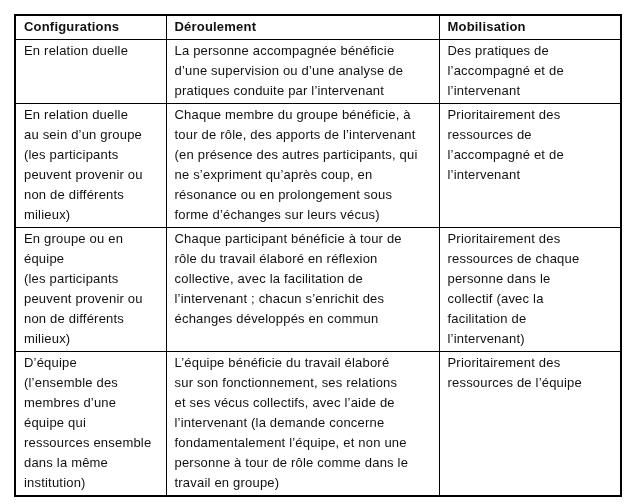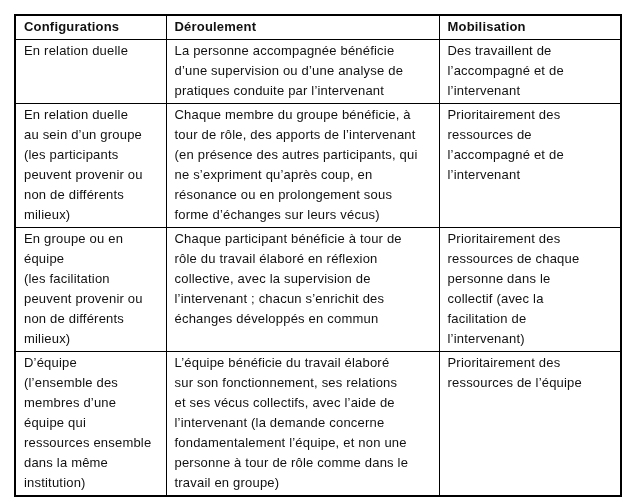--- a/index.html
+++ b/index.html
@@ -61,21 +61,21 @@
         <th>Déroulement</th>
         <th>Mobilisation</th>
       </tr>
     </thead>
     <tbody>
       <tr>
         <td>En relation duelle</td>
         <td>La personne accompagnée bénéficie
 d’une supervision ou d’une analyse de
 pratiques conduite par l’intervenant</td>
-        <td>Des travaillent de
+        <td>Des pratiques de
 l’accompagné et de
 l’intervenant</td>
       </tr>
       <tr>
         <td>En relation duelle
 au sein d’un groupe
 (les participants
 peuvent provenir ou
 non de différents
 milieux)</td>
@@ -86,27 +86,27 @@
 résonance ou en prolongement sous
 forme d’échanges sur leurs vécus)</td>
         <td>Prioritairement des
 ressources de
 l’accompagné et de
 l’intervenant</td>
       </tr>
       <tr>
         <td>En groupe ou en
 équipe
-(les facilitation
+(les participants
 peuvent provenir ou
 non de différents
 milieux)</td>
         <td>Chaque participant bénéficie à tour de
 rôle du travail élaboré en réflexion
-collective, avec la supervision de
+collective, avec la facilitation de
 l’intervenant ; chacun s’enrichit des
 échanges développés en commun</td>
         <td>Prioritairement des
 ressources de chaque
 personne dans le
 collectif (avec la
 facilitation de
 l’intervenant)</td>
       </tr>
       <tr>

